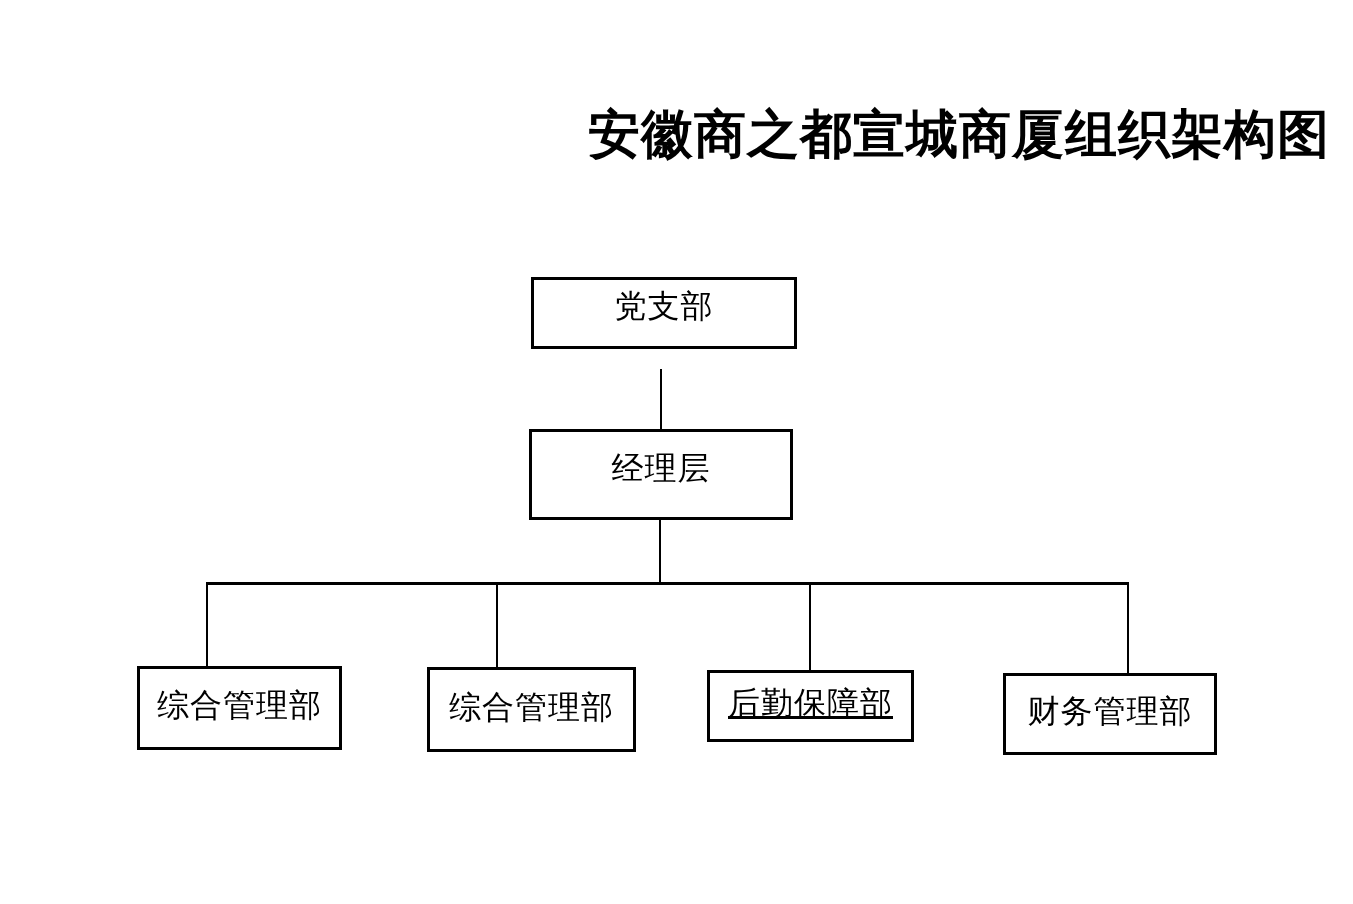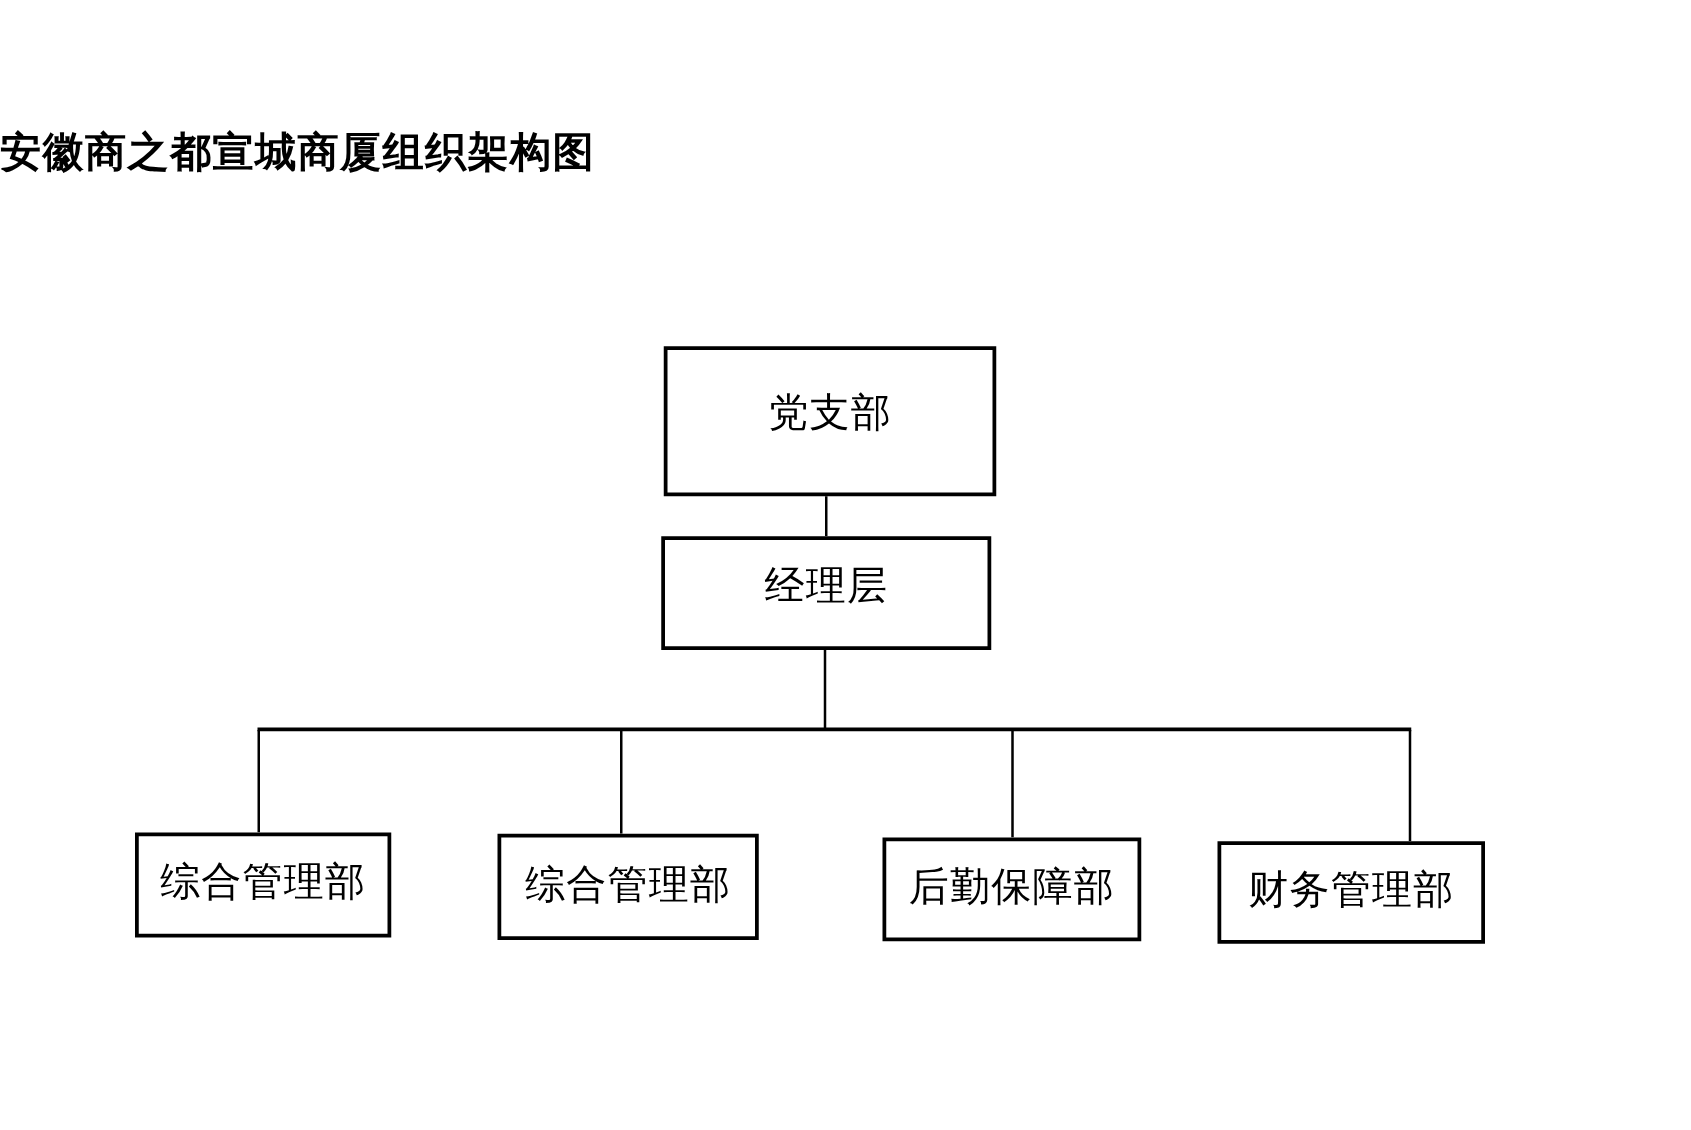--- a/index.html
+++ b/index.html
@@ -14,47 +14,47 @@
     background: #ffffff;
     overflow: hidden;
     font-family: "Liberation Serif", "DejaVu Serif", serif;
     color: #000000;
   }
   .chart-title {
     position: absolute;
     left: 0;
     top: 100px;
     width: 1330px;
-    text-align: left;
-    font-size: 33px;
+    text-align: right;
+    font-size: 52px;
     font-weight: bold;
     letter-spacing: 1px;
     color: #000000;
   }
   .org-box {
     position: absolute;
     box-sizing: border-box;
     border: 3px solid #000000;
     background: #ffffff;
     display: flex;
     align-items: center;
     justify-content: center;
     font-size: 32px;
     font-weight: normal;
     color: #000000;
     letter-spacing: 1px;
   }
   .org-box.lvl-top { padding-bottom: 12px; }
-  .org-box.lvl-dept { padding-bottom: 4px; }
+  .org-box.lvl-dept { padding-bottom: 4px; margin-left: 29px; }
 
-  .box-party   { left: 531px;  top: 277px; width: 266px; height: 120px; }
+  .box-party   { left: 531px;  top: 277px; width: 266px; height: 72px; }
   .box-manager { left: 529px;  top: 429px; width: 264px; height: 91px; align-items: center; }
   .box-dept-0  { left: 108px;  top: 666px; width: 205px; height: 84px; }
   .box-dept-1  { left: 398px;  top: 667px; width: 209px; height: 85px; }
-  .box-dept-2  { left: 706px;  top: 670px; width: 207px; height: 83px; }
+  .box-dept-2  { left: 678px;  top: 670px; width: 207px; height: 72px; text-decoration: underline; }
   .box-dept-3  { left: 974px; top: 673px; width: 214px; height: 82px; }
 
   .line {
     position: absolute;
     background: #000000;
   }
   .conn-party-manager { left: 660px;  top: 369px; width: 2px;   height: 60px; }
   .conn-manager-trunk { left: 659px;  top: 520px; width: 2px;   height: 64px; }
   .conn-horizontal    { left: 206px;  top: 582px; width: 923px; height: 3px;  }
   .conn-drop-0        { left: 206px;  top: 584px; width: 2px;   height: 82px; }

